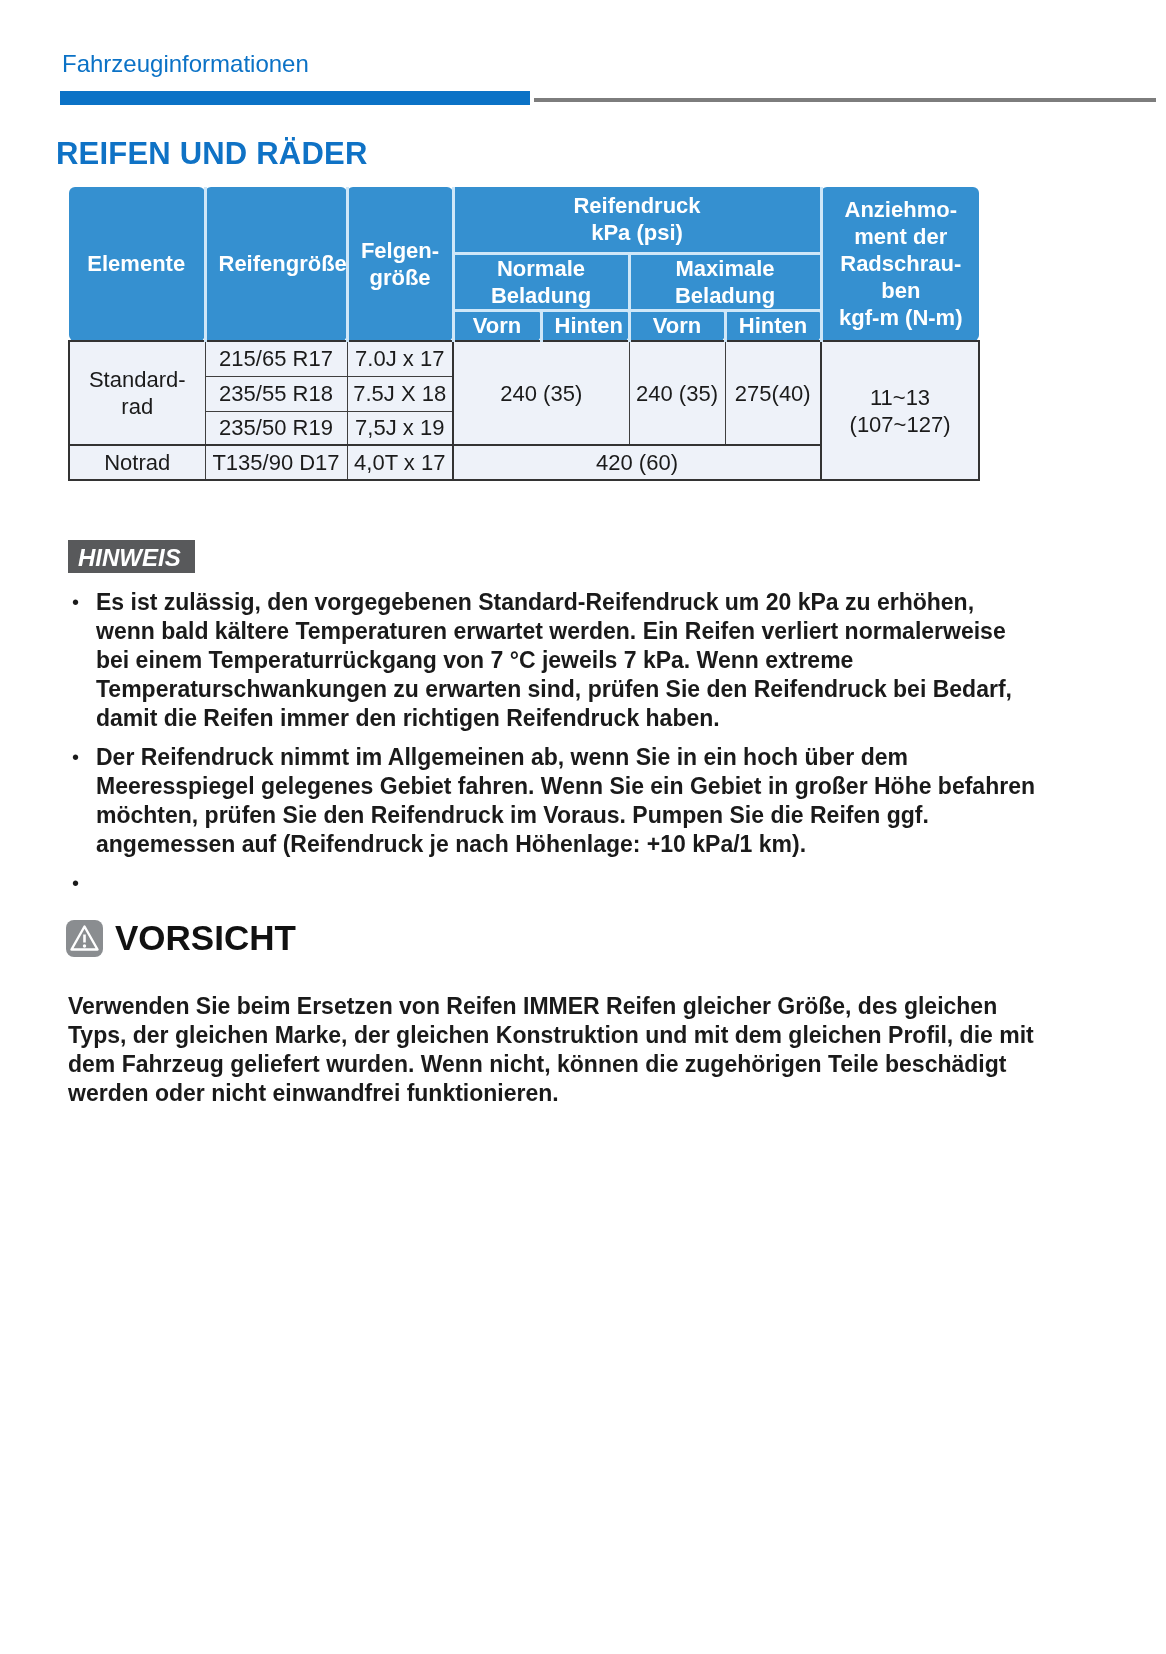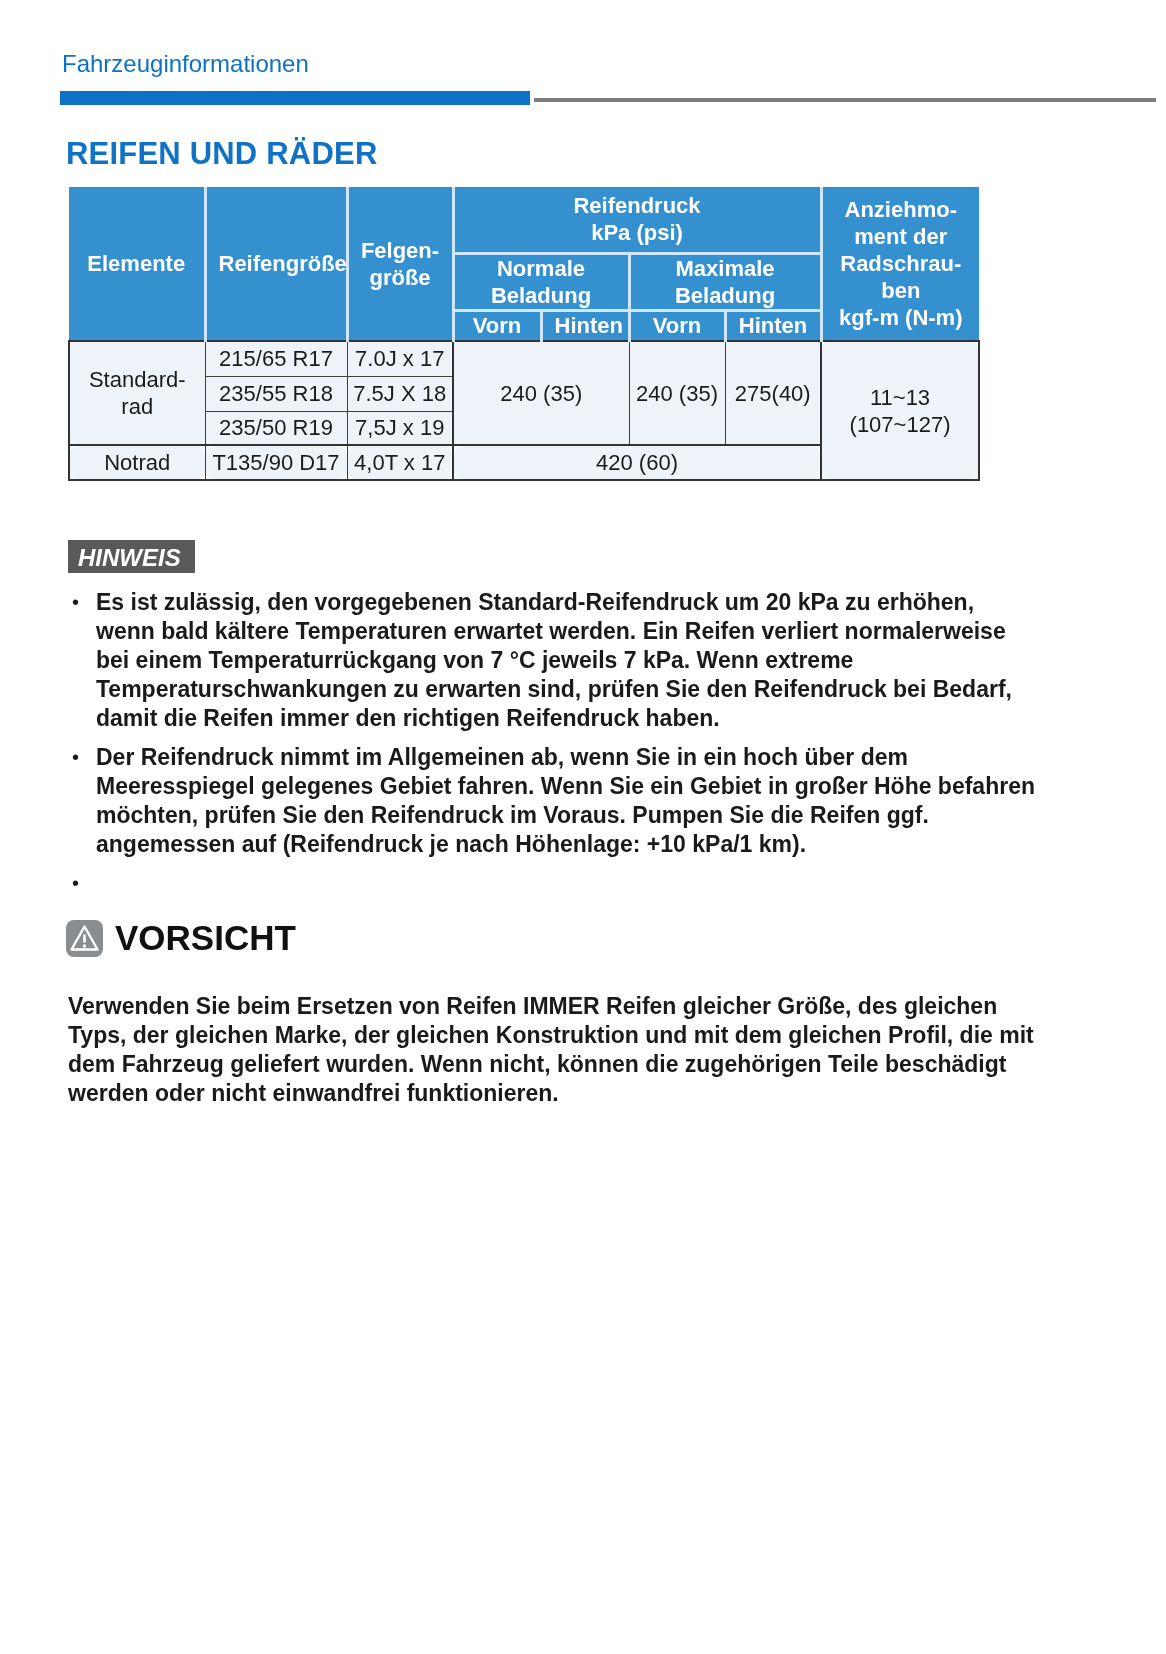--- a/index.html
+++ b/index.html
@@ -20,21 +20,21 @@
     position: absolute; top: 91px; left: 60px;
     width: 470px; height: 14px;
     background: var(--accent-blue, #0b72c6);
   }
   .rule-gray {
     position: absolute; top: 98px; left: 534px;
     width: 622px; height: 4px;
     background: var(--rule-gray, #7d7d7d);
   }
   .page-title {
-    position: absolute; top: 136px; left: 66px; margin: 0;
+    position: absolute; top: 136px; left: 56px; margin: 0;
     font-size: 31px; font-weight: 700; color: var(--title-blue, #0f72c5);
     letter-spacing: 0.2px;
   }
   
   .spec-table {
     position: absolute; top: 187px; left: 68px;
     width: 910px;
     border-collapse: collapse; table-layout: fixed;
   }
   .spec-table th {
@@ -45,24 +45,24 @@
   .spec-table td {
     background: var(--body-bg, #eef2f9);
     color: #1b1b1b; font-size: 22px; line-height: 27px;
     border: 1px solid #3f3f3f; padding: 0 2px;
   }
   .spec-table th, .spec-table td { text-align: center; vertical-align: middle; }
   .prewrap { white-space: pre-line; }
   .h-top   { border-top: none !important; }
   .h-left  { border-left: none !important; }
   .h-right { border-right: none !important; }
-  .hb-dark { border-bottom: 2px solid #333 !important; }
+  .hb-dark { border-bottom: 2px solid #333 !important; border-radius: 6px; }
   .bl-dark { border-left: 2px solid #333 !important; }
   .br-dark { border-right: 2px solid #333 !important; }
-  .bb-dark { border-bottom: 2px solid #333 !important; border-radius: 10px; }
+  .bb-dark { border-bottom: 2px solid #333 !important; }
   .bt-dark { border-top: 2px solid #333 !important; }
   .vl-dark { border-left: 2px solid #333 !important; }
   
   .note-badge {
     position: absolute; top: 540px; left: 68px;
     background: var(--badge-gray, #58595b); color: #ffffff;
     font-size: 24px; font-weight: 700; font-style: italic;
     padding: 4px 14px 1px 10px;
   }
   .bullets {

